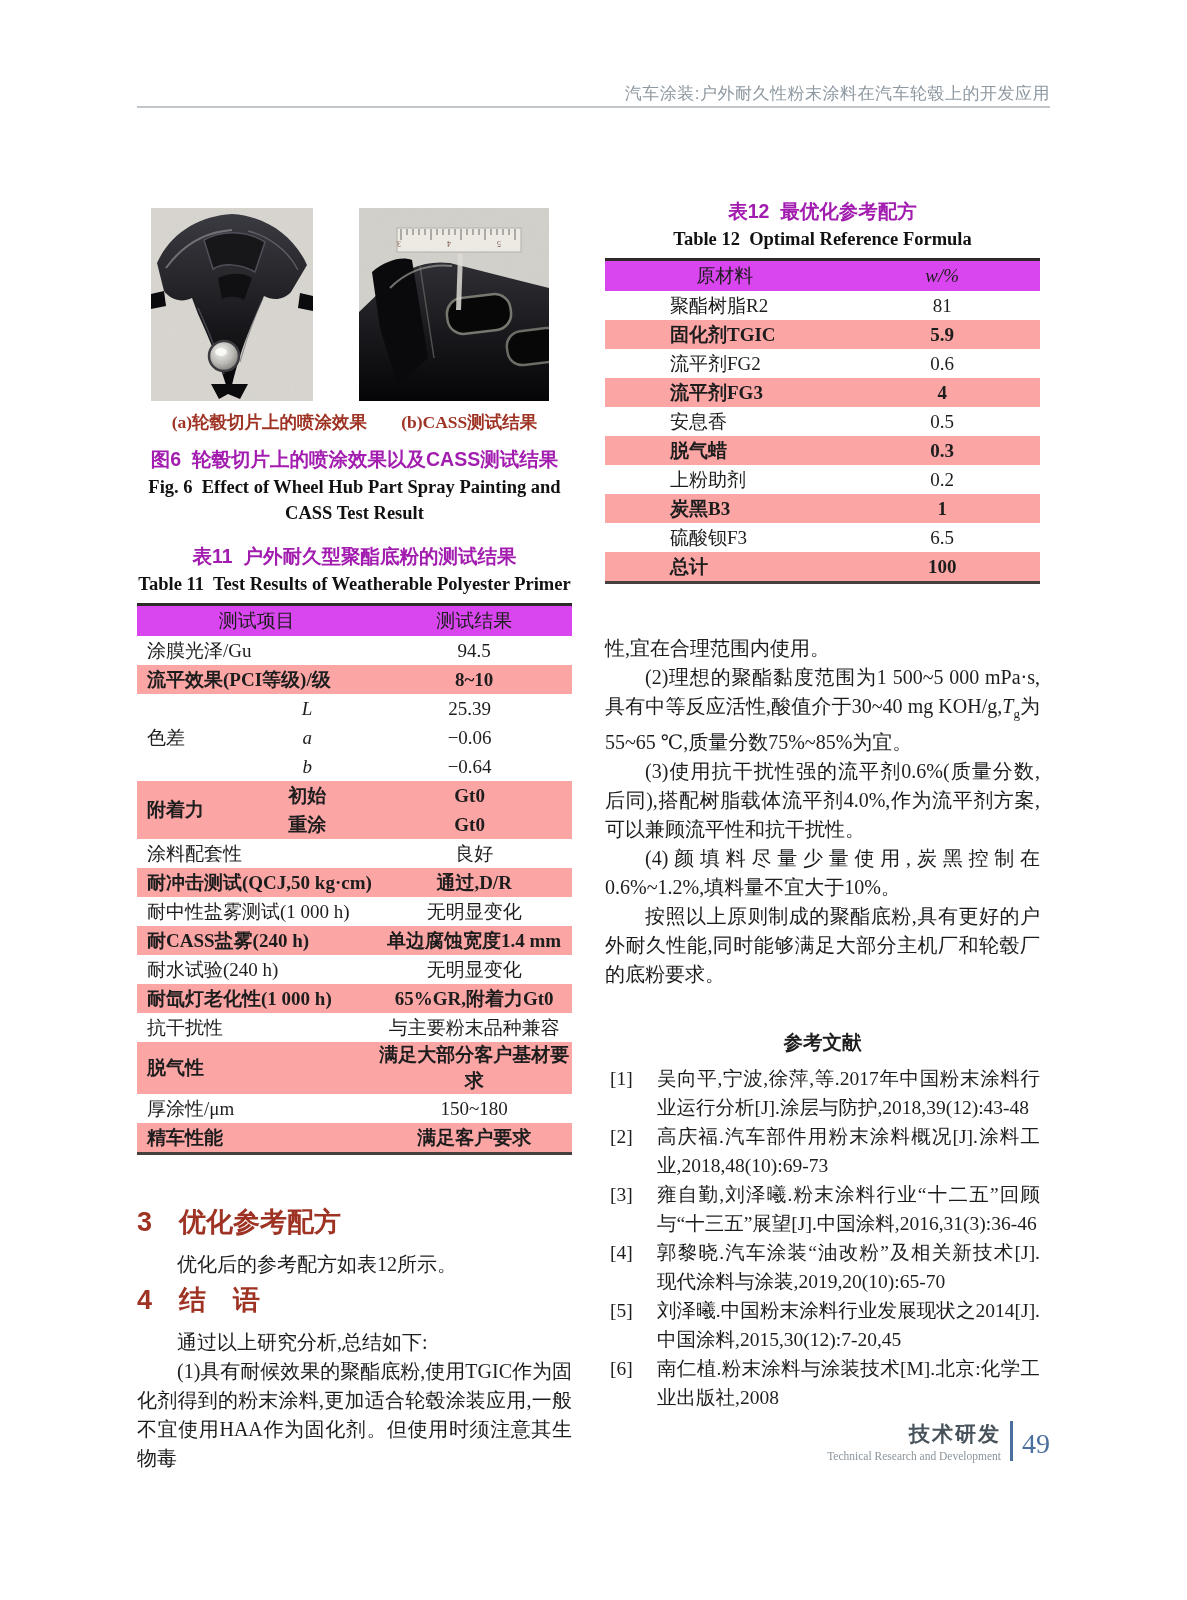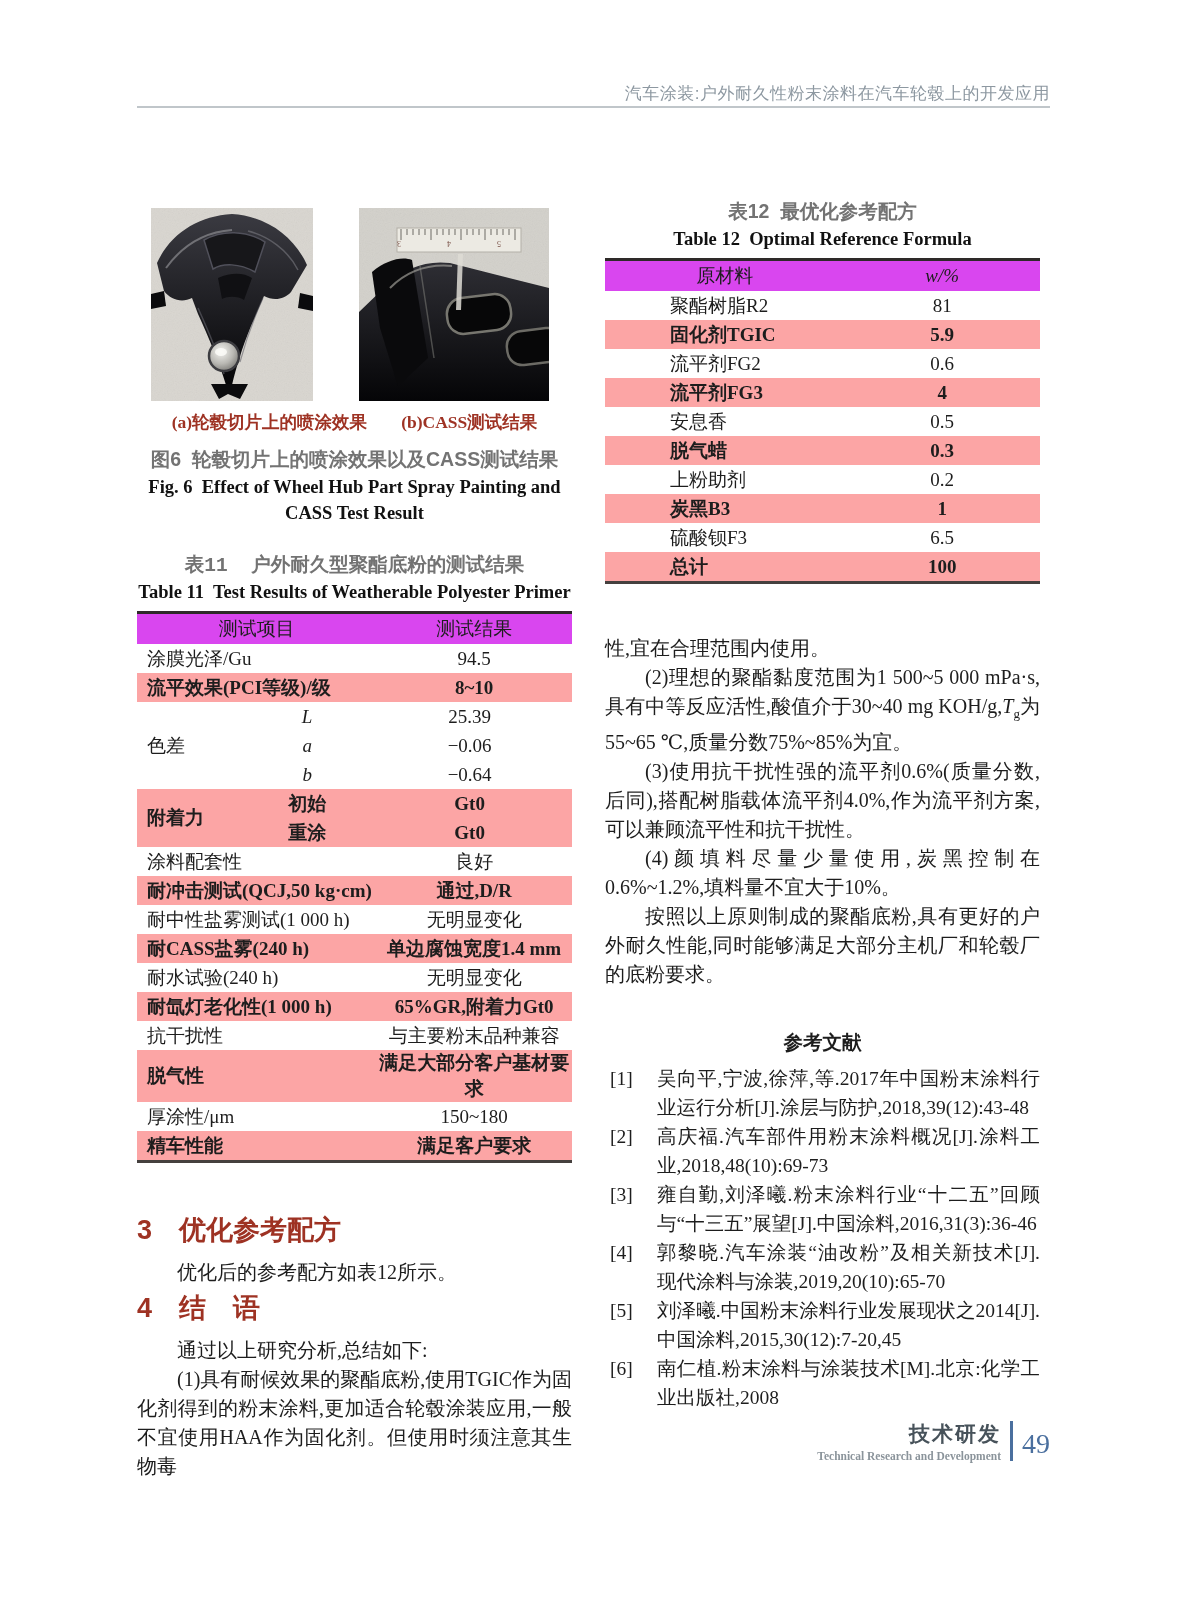--- a/index.html
+++ b/index.html
@@ -14,24 +14,24 @@
   .col.left{left:137px;}
   .col.right{left:605px;}
   
   .photos{margin-top:208px;margin-left:14px;display:flex;gap:46px;}
   .photo{display:block;}
   .photo-a{width:162px;height:193px;}
   .photo-b{width:190px;height:193px;}
   .subcaps{margin-top:9px;display:flex;justify-content:center;gap:34px;}
   .subcap{color:#9e3223;font-weight:bold;font-size:17.5px;font-family:"Liberation Serif",serif;}
   .figcap-cn,.tabcap-cn{margin-top:12px;text-align:center;font-family:"Liberation Sans","DejaVu Sans",sans-serif;
-      font-weight:bold;font-size:19.5px;color:#737373;white-space:pre-wrap;}
+      font-weight:bold;font-size:19.5px;color:#a21caf;white-space:pre-wrap;}
   .figcap-en,.tabcap-en{margin-top:2px;text-align:center;font-weight:bold;font-size:18.5px;line-height:24px;
       color:#111;white-space:pre-wrap;}
-  .tabcap-cn.t11cap{margin-top:26px;font-family:Liberation Mono, monospace;}
+  .tabcap-cn.t11cap{margin-top:18px;}
   .tabcap-cn.t12cap{margin-top:198px;}
   
   .table{margin-top:7px;border-top:3px solid #2e2a29;border-bottom:3px solid #45403e;font-size:19px;}
   .trow{display:flex;min-height:29px;align-items:center;}
   .trow.shade{background:#fca5a5;font-weight:bold;}
   .trow.thead{background:#d946ef;min-height:30px;}
   .hcell.left{width:55%;text-align:center;}
   .hcell.right{width:45%;text-align:center;}
   .t12 .thead .hcell.right{font-style:italic;}
   .icell{width:55%;padding-left:10px;box-sizing:border-box;}
@@ -67,21 +67,21 @@
   .logo-cn{font-family:"Liberation Sans","DejaVu Sans",sans-serif;font-weight:bold;font-size:17px;
            color:#2b5b96;letter-spacing:3px;}
   .logo-reg{font-size:9px;vertical-align:super;letter-spacing:0;}
   .logo-en{font-family:"Liberation Sans","DejaVu Sans",sans-serif;font-weight:bold;font-size:8.5px;
            color:#2b5b96;letter-spacing:1.6px;margin-top:1px;}
   
   .footer{position:absolute;right:137px;top:1420px;display:flex;align-items:center;}
   .footer-left{text-align:right;}
   .footer-cn{font-family:"Liberation Sans","DejaVu Sans",sans-serif;font-weight:bold;font-size:21px;
              color:#47525a;letter-spacing:2px;}
-  .footer-en{font-weight:bold;font-size:11.5px;color:#8b949b;margin-top:2px;}
+  .footer-en{font-weight:normal;font-size:11.5px;color:#8b949b;margin-top:2px;}
   .footer-bar{width:3px;height:40px;background:#4a6f9e;margin:0 9px 0 9px;}
   .footer-page{font-size:28px;color:#4a6f9e;padding-top:6px;}
 </style>
 </head>
 <body>
 
 <div class="page">
 
   <div class="runhead">汽车涂装:户外耐久性粉末涂料在汽车轮毂上的开发应用</div>
   <div class="headrule"></div>

